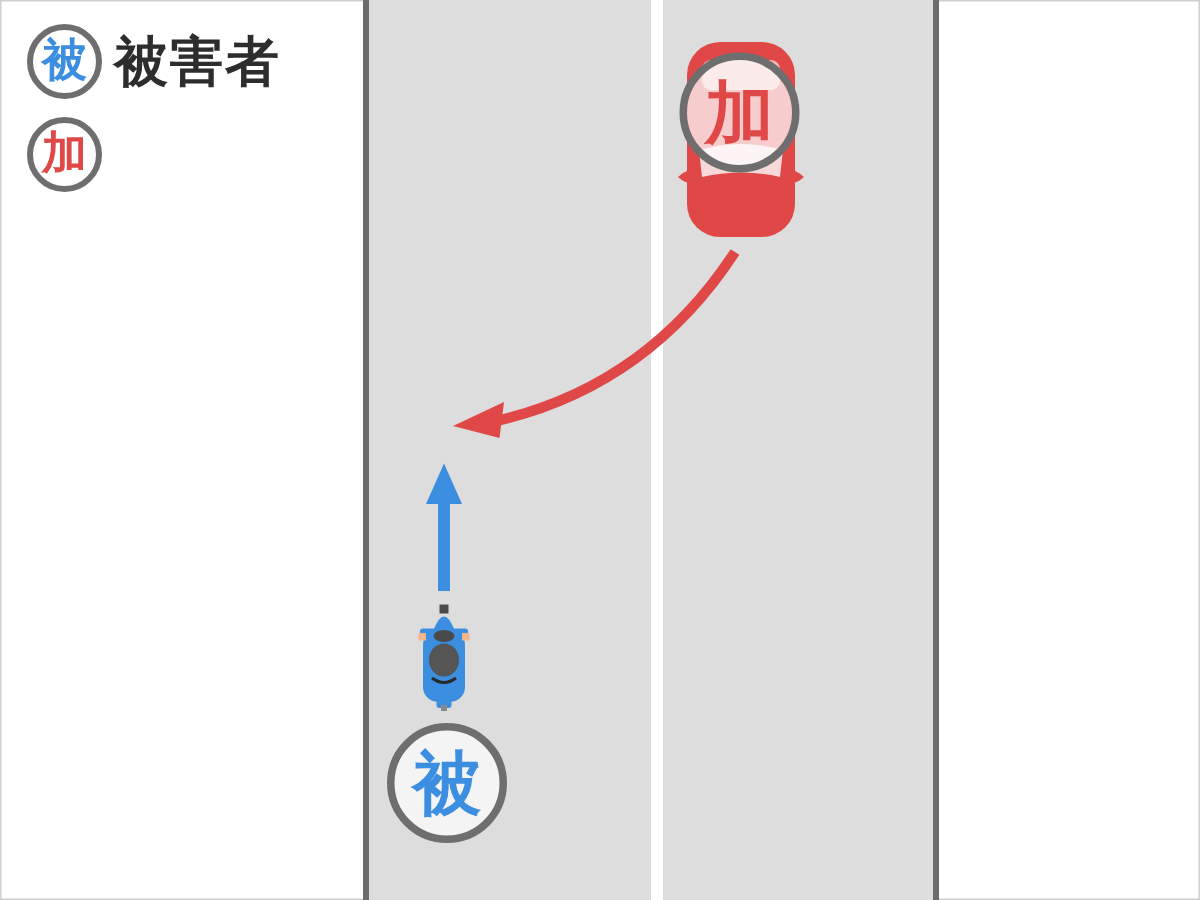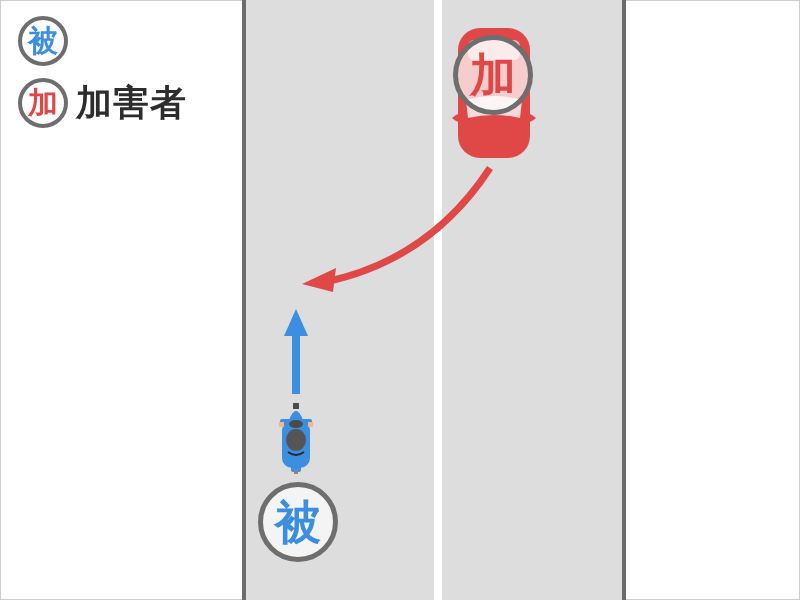--- a/index.html
+++ b/index.html
@@ -50,26 +50,26 @@
 <div class="road"></div>
 <div class="edge-left"></div>
 <div class="edge-right"></div>
 <div class="center-line"></div>
 
 <div class="legend">
   <div class="legend-row">
     <div class="legend-badge" style="color:#3b8ee0;">
       <span>被</span>
     </div>
+    <span class="legend-label">被害者</span>
   </div>
   <div class="legend-row">
     <div class="legend-badge" style="color:#e04848;">
       <span>加</span>
     </div>
-    <span class="legend-label">加害者</span>
   </div>
 </div>
 
 <svg class="overlay" width="800" height="600" viewBox="0 0 800 600">
 
   <g>
     <rect x="458" y="28" width="72" height="130" rx="22" ry="22" fill="#e04848"></rect>
     <path d="M452 118 Q458 124 468 122 L468 112 Q458 112 452 118 Z" fill="#e04848"></path>
     <path d="M536 118 Q530 124 520 122 L520 112 Q530 112 536 118 Z" fill="#e04848"></path>
     <path d="M466 100 Q494 92 522 100 L520 118 Q494 112 468 118 Z" fill="#f7d9d9"></path>

